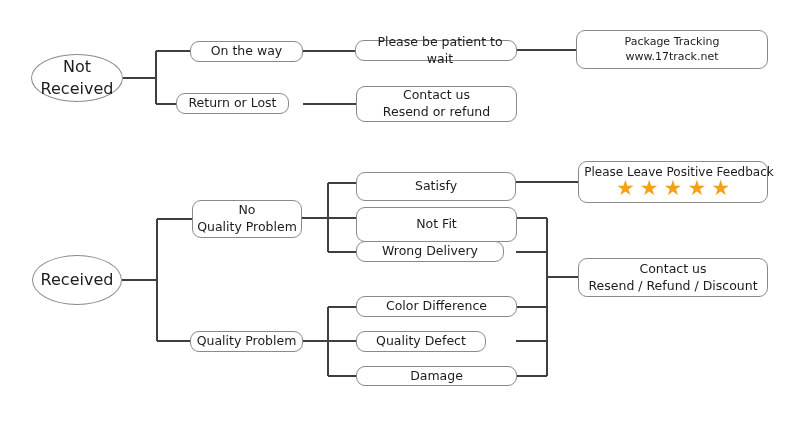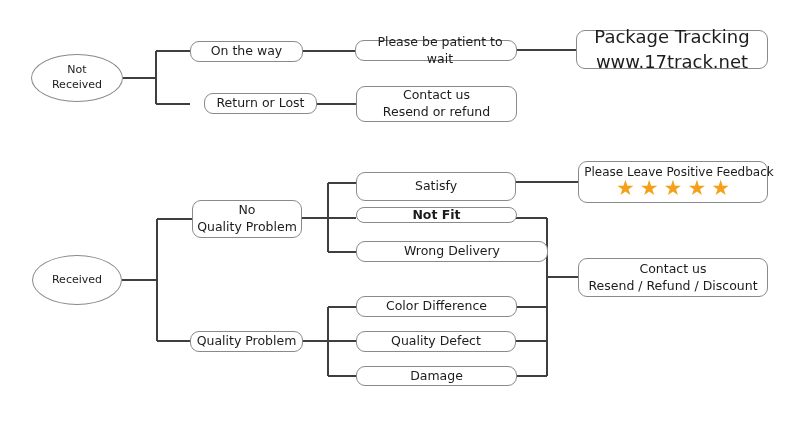--- a/index.html
+++ b/index.html
@@ -8,36 +8,36 @@
     font-family:"DejaVu Sans","Liberation Sans",sans-serif;color:#1c1c1c;
   }
   #connectors{position:absolute;left:0;top:0;width:800px;height:427px;}
   #connectors path{stroke:#3f3f3f;stroke-width:1.4;fill:none;shape-rendering:crispEdges;}
   .node{
     position:absolute;display:flex;align-items:center;justify-content:center;
     background:#ffffff;border:1.3px solid #8a8a8a;border-radius:9px;
     text-align:center;white-space:pre-line;font-size:12.5px;line-height:1.35;
     box-sizing:border-box;
   }
-  .ellipse{border-radius:50%;font-size:11px;}
+  .ellipse{border-radius:50%;font-size:16px;}
   
   #nd-not-received    {left:31px;  top:54px;  width:92px;  height:48px;}
   #nd-on-the-way      {left:190px; top:41px;  width:113px; height:21px;}
   #nd-please-patient  {left:355px; top:40px;  width:162px; height:21px;padding-left:8px;}
-  #nd-package-tracking{left:576px; top:30px;  width:192px; height:39px; font-size:18px;}
-  #nd-return-or-lost  {left:204px; top:93px;  width:113px; height:21px;}
+  #nd-package-tracking{left:576px; top:30px;  width:192px; height:39px; font-size:11px;}
+  #nd-return-or-lost  {left:176px; top:93px;  width:113px; height:21px;}
   #nd-contact-top     {left:356px; top:86px;  width:161px; height:36px;}
   #nd-received        {left:32px;  top:255px; width:90px;  height:50px;}
   #nd-no-quality      {left:192px; top:200px; width:110px; height:38px;}
   #nd-quality-problem {left:190px; top:331px; width:113px; height:21px;}
   #nd-satisfy         {left:356px; top:172px; width:160px; height:29px;}
-  #nd-not-fit         {left:356px; top:207px; width:161px; height:16px;font-weight:bold;}
-  #nd-wrong-delivery  {left:356px; top:241px; width:192px; height:21px;}
+  #nd-not-fit         {left:356px; top:207px; width:161px; height:35px;}
+  #nd-wrong-delivery  {left:356px; top:241px; width:148px; height:21px;}
   #nd-color-difference{left:356px; top:296px; width:161px; height:21px;}
-  #nd-quality-defect  {left:356px; top:331px; width:160px; height:21px;text-align:center;}
+  #nd-quality-defect  {left:356px; top:331px; width:130px; height:21px;text-align:center;}
   #nd-damage          {left:356px; top:366px; width:161px; height:20px;}
   #nd-feedback        {left:578px; top:161px; width:190px; height:42px;
                        flex-direction:column;justify-content:flex-start;padding-top:3px;}
   #nd-contact-bottom  {left:578px; top:258px; width:190px; height:39px;}
   #nd-feedback .fb-label{font-size:12px;line-height:14px;white-space:nowrap;padding-left:12px;}
   #nd-feedback .stars{
     font-size:21px;line-height:20px;letter-spacing:5px;color:#F5A01B;
     margin-top:-1px;margin-right:-5px;white-space:nowrap;
   }
 </style>

